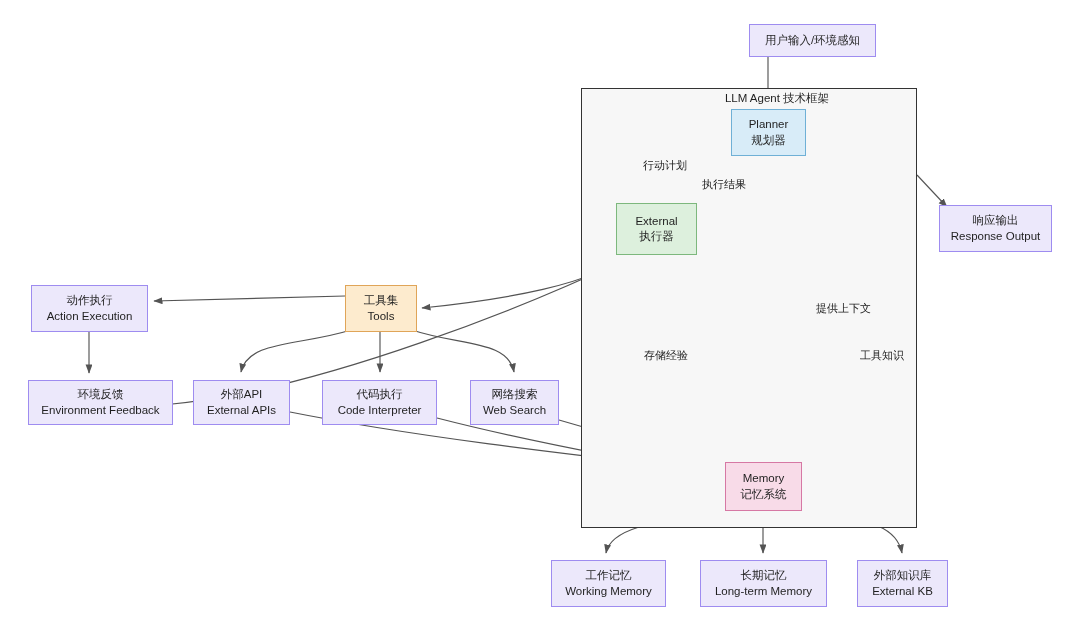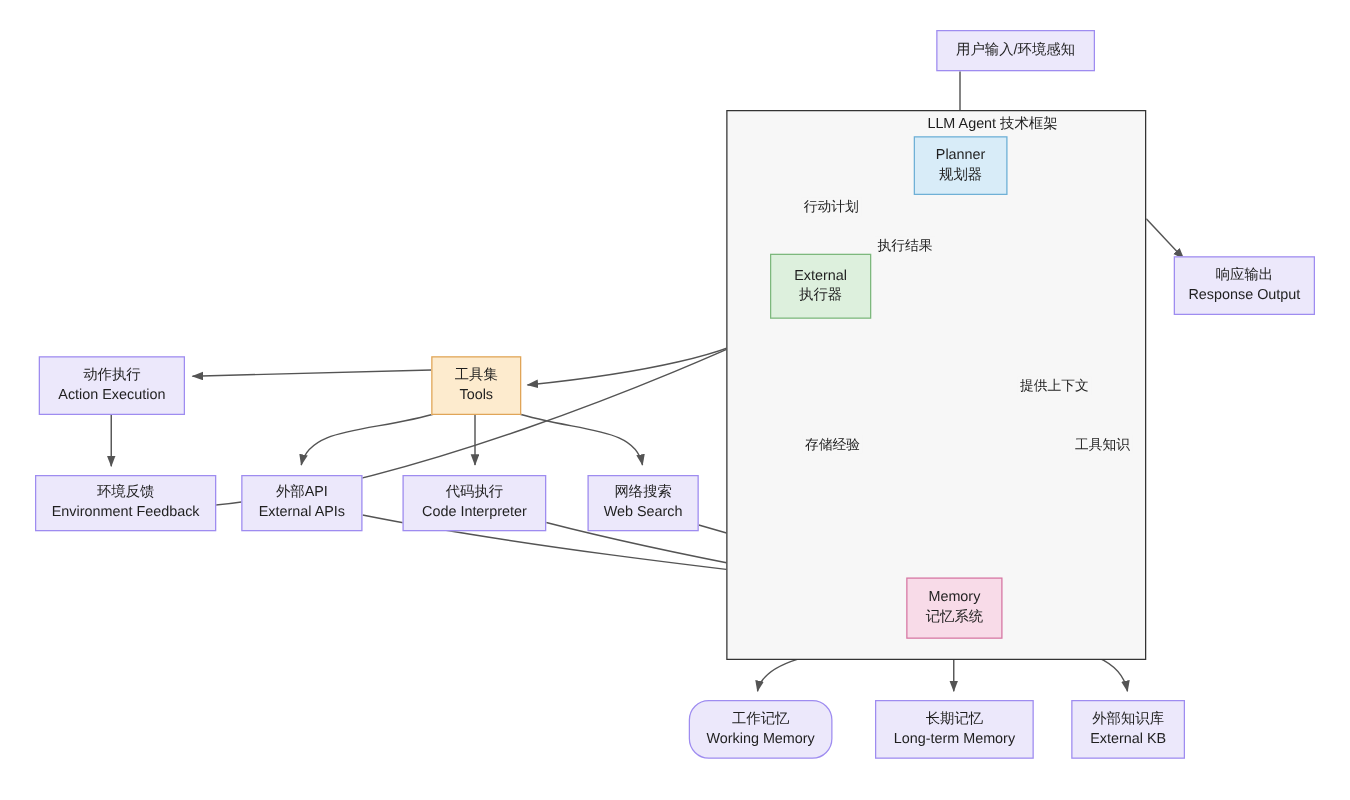--- a/index.html
+++ b/index.html
@@ -107,21 +107,21 @@
 
     <path d="M733,511 C680,520 612,522 606,553" marker-end="url(#arrow)"></path>
 
     <path d="M763,511 L763,553" marker-end="url(#arrow)"></path>
 
     <path d="M800,508 C860,520 896,522 902,553" marker-end="url(#arrow)"></path>
   </g>
 </svg>
 
 <div class="container" style="left:581px;top:88px;width:336px;height:440px;"></div>
-<div class="container-title" style="left:581px;top:91px;width:392px;padding-left:17px;">LLM Agent 技术框架</div>
+<div class="container-title" style="left:581px;top:91px;width:392px;">LLM Agent 技术框架</div>
 
 <div class="node purple" style="left:705px;top:24px;width:127px;height:33px;margin-left:44px;">
   <span class="l1">用户输入/环境感知</span>
 </div>
 
 <div class="node blue" style="left:731px;top:109px;width:75px;height:47px;">
   <span class="l1">Planner</span>
   <span class="l2">规划器</span>
 </div>
 
@@ -158,37 +158,37 @@
 <div class="node purple" style="left:322px;top:380px;width:115px;height:45px;">
   <span class="l1">代码执行</span>
   <span class="l2">Code Interpreter</span>
 </div>
 
 <div class="node purple" style="left:470px;top:380px;width:89px;height:45px;">
   <span class="l1">网络搜索</span>
   <span class="l2">Web Search</span>
 </div>
 
-<div class="node purple" style="left:551px;top:560px;width:115px;height:47px;border-radius:16px;">
+<div class="node purple" style="left:551px;top:560px;width:115px;height:47px;">
   <span class="l1">工作记忆</span>
   <span class="l2">Working Memory</span>
 </div>
 
 <div class="node purple" style="left:700px;top:560px;width:127px;height:47px;">
   <span class="l1">长期记忆</span>
   <span class="l2">Long-term Memory</span>
 </div>
 
 <div class="node purple" style="left:857px;top:560px;width:91px;height:47px;">
   <span class="l1">外部知识库</span>
   <span class="l2">External KB</span>
 </div>
 
 <div class="node purple" style="left:939px;top:205px;width:113px;height:47px;">
   <span class="l1">响应输出</span>
   <span class="l2">Response Output</span>
 </div>
 
 <div class="edge-label" style="left:641px;top:158px;">行动计划</div>
-<div class="edge-label" style="left:700px;top:189px;">执行结果</div>
+<div class="edge-label" style="left:700px;top:177px;">执行结果</div>
 <div class="edge-label" style="left:642px;top:348px;">存储经验</div>
 <div class="edge-label" style="left:814px;top:301px;">提供上下文</div>
 <div class="edge-label" style="left:858px;top:348px;">工具知识</div>
 
 </body></html>

